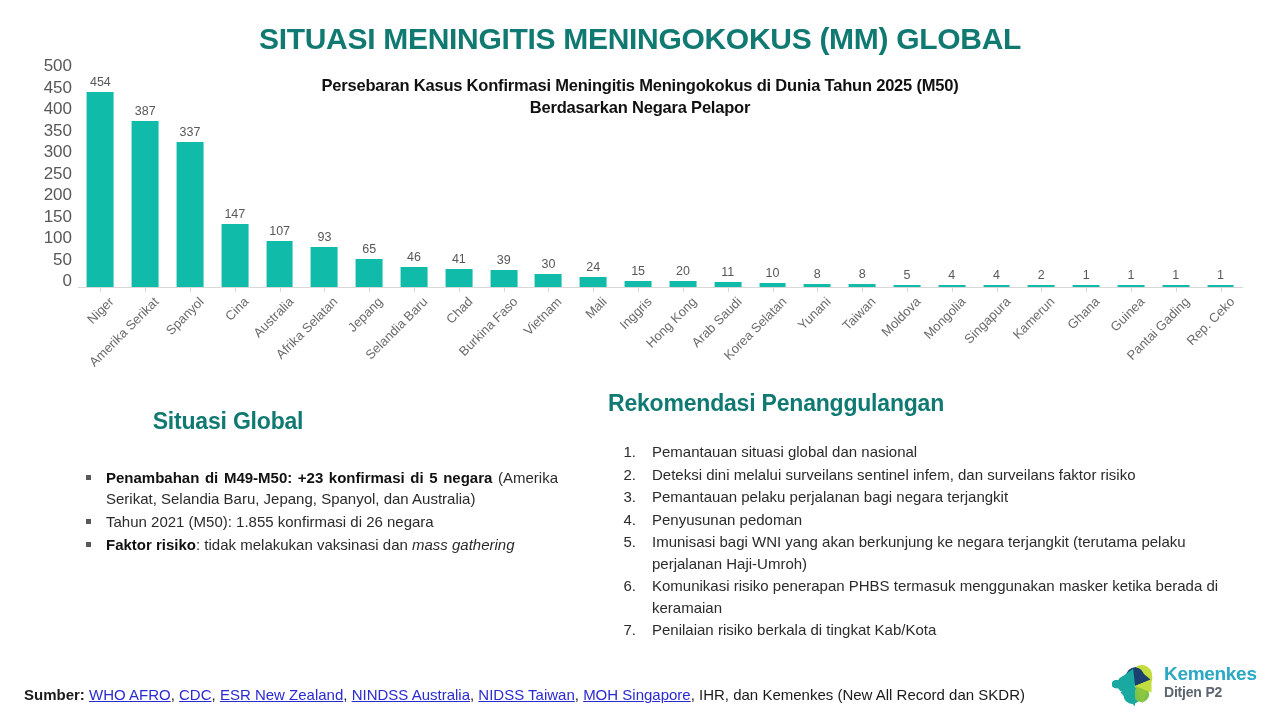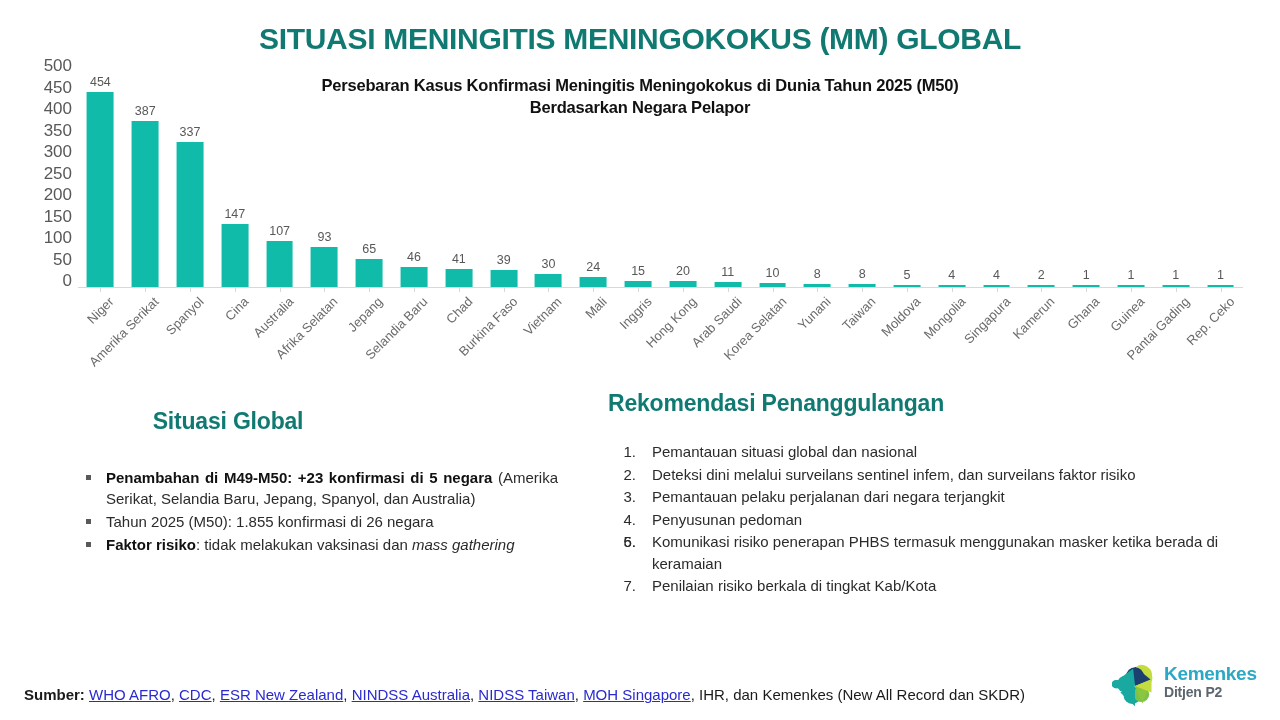--- a/index.html
+++ b/index.html
@@ -299,33 +299,33 @@
       <div class="cat-label" style="left: 1181.79px;">Pantai Gading</div>
       <div class="tickmark" style="left: 1220.6px;"></div>
       <div class="cat-label" style="left: 1226.6px;">Rep. Ceko</div>
     </div>
 </div>
 
 <div id="situasi-global">
   <div class="sec-heading">Situasi Global</div>
   <ul id="sg-list">
       <li><b>Penambahan di M49-M50: +23 konfirmasi di 5 negara</b><span> (Amerika Serikat, Selandia Baru, Jepang, Spanyol, dan Australia)</span></li>
-      <li><span>Tahun 2025 (M50): 1.855 konfirmasi di 26 negara</span></li>
+      <li><span>Tahun 2021 (M50): 1.855 konfirmasi di 26 negara</span></li>
       <li><b>Faktor risiko</b><span>: tidak melakukan vaksinasi  dan </span><i>mass gathering</i></li>
     </ul>
 </div>
 
 <div id="rekomendasi">
   <div class="sec-heading">Rekomendasi Penanggulangan</div>
   <ol id="rek-list">
       <li><span class="num">1.</span><span>Pemantauan situasi global dan nasional</span></li>
       <li><span class="num">2.</span><span>Deteksi dini melalui surveilans sentinel infem, dan surveilans faktor risiko</span></li>
-      <li><span class="num">3.</span><span>Pemantauan pelaku perjalanan dari negara terjangkit</span></li>
+      <li><span class="num">3.</span><span>Pemantauan pelaku perjalanan bagi negara terjangkit</span></li>
       <li><span class="num">4.</span><span>Penyusunan pedoman</span></li>
-      <li><span class="num">5.</span></li>
+      <li><span class="num">5.</span><span>Imunisasi bagi WNI yang akan berkunjung ke negara terjangkit (terutama pelaku perjalanan Haji-Umroh)</span></li>
       <li><span class="num">6.</span><span>Komunikasi risiko penerapan PHBS termasuk menggunakan masker ketika berada di keramaian</span></li>
       <li><span class="num">7.</span><span>Penilaian risiko berkala di tingkat Kab/Kota</span></li>
     </ol>
 </div>
 
 <div id="footer">
   <span class="lbl">Sumber:</span><span id="footer-links"> <a href="#">WHO AFRO</a>, <a href="#">CDC</a>, <a href="#">ESR New Zealand</a>, <a href="#">NINDSS Australia</a>, <a href="#">NIDSS Taiwan</a>, <a href="#">MOH Singapore</a></span><span>, IHR, dan Kemenkes (New All Record dan SKDR)</span>
 </div>
 
 <div id="logo">

